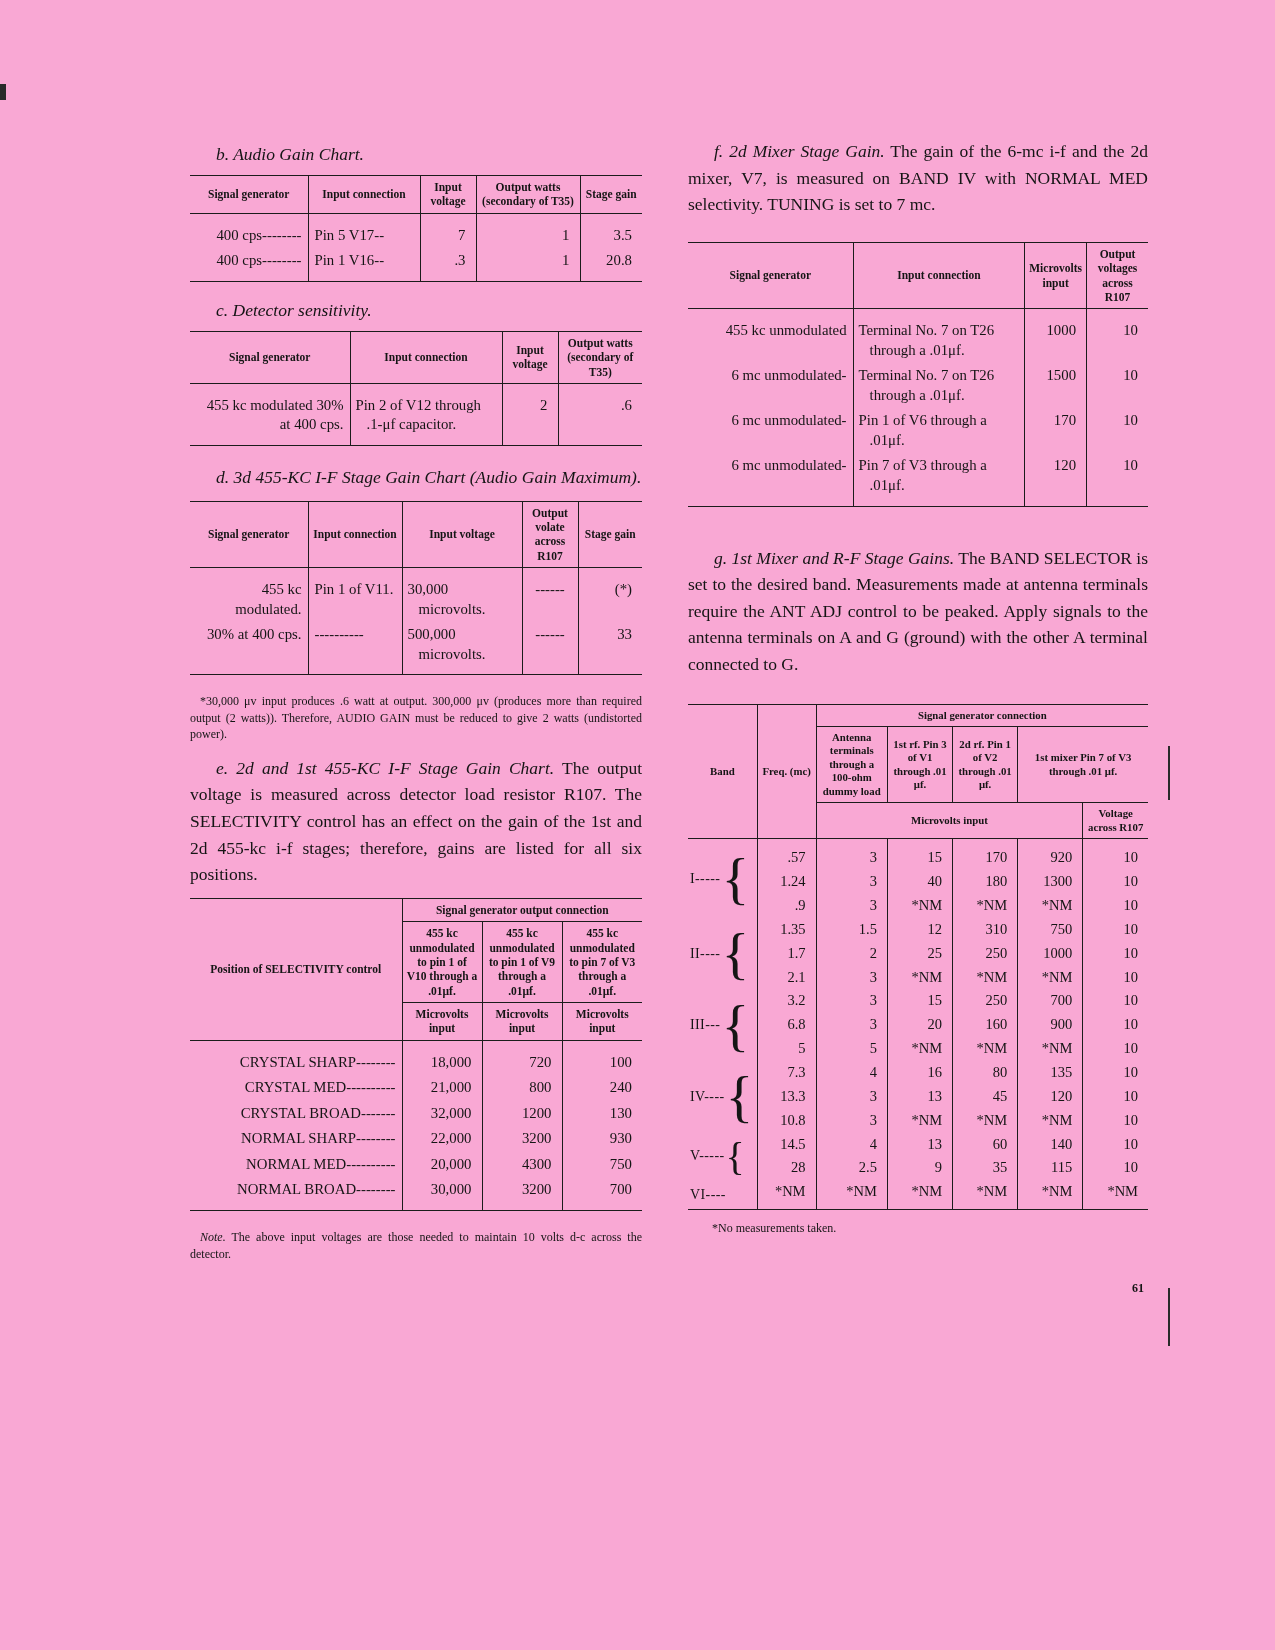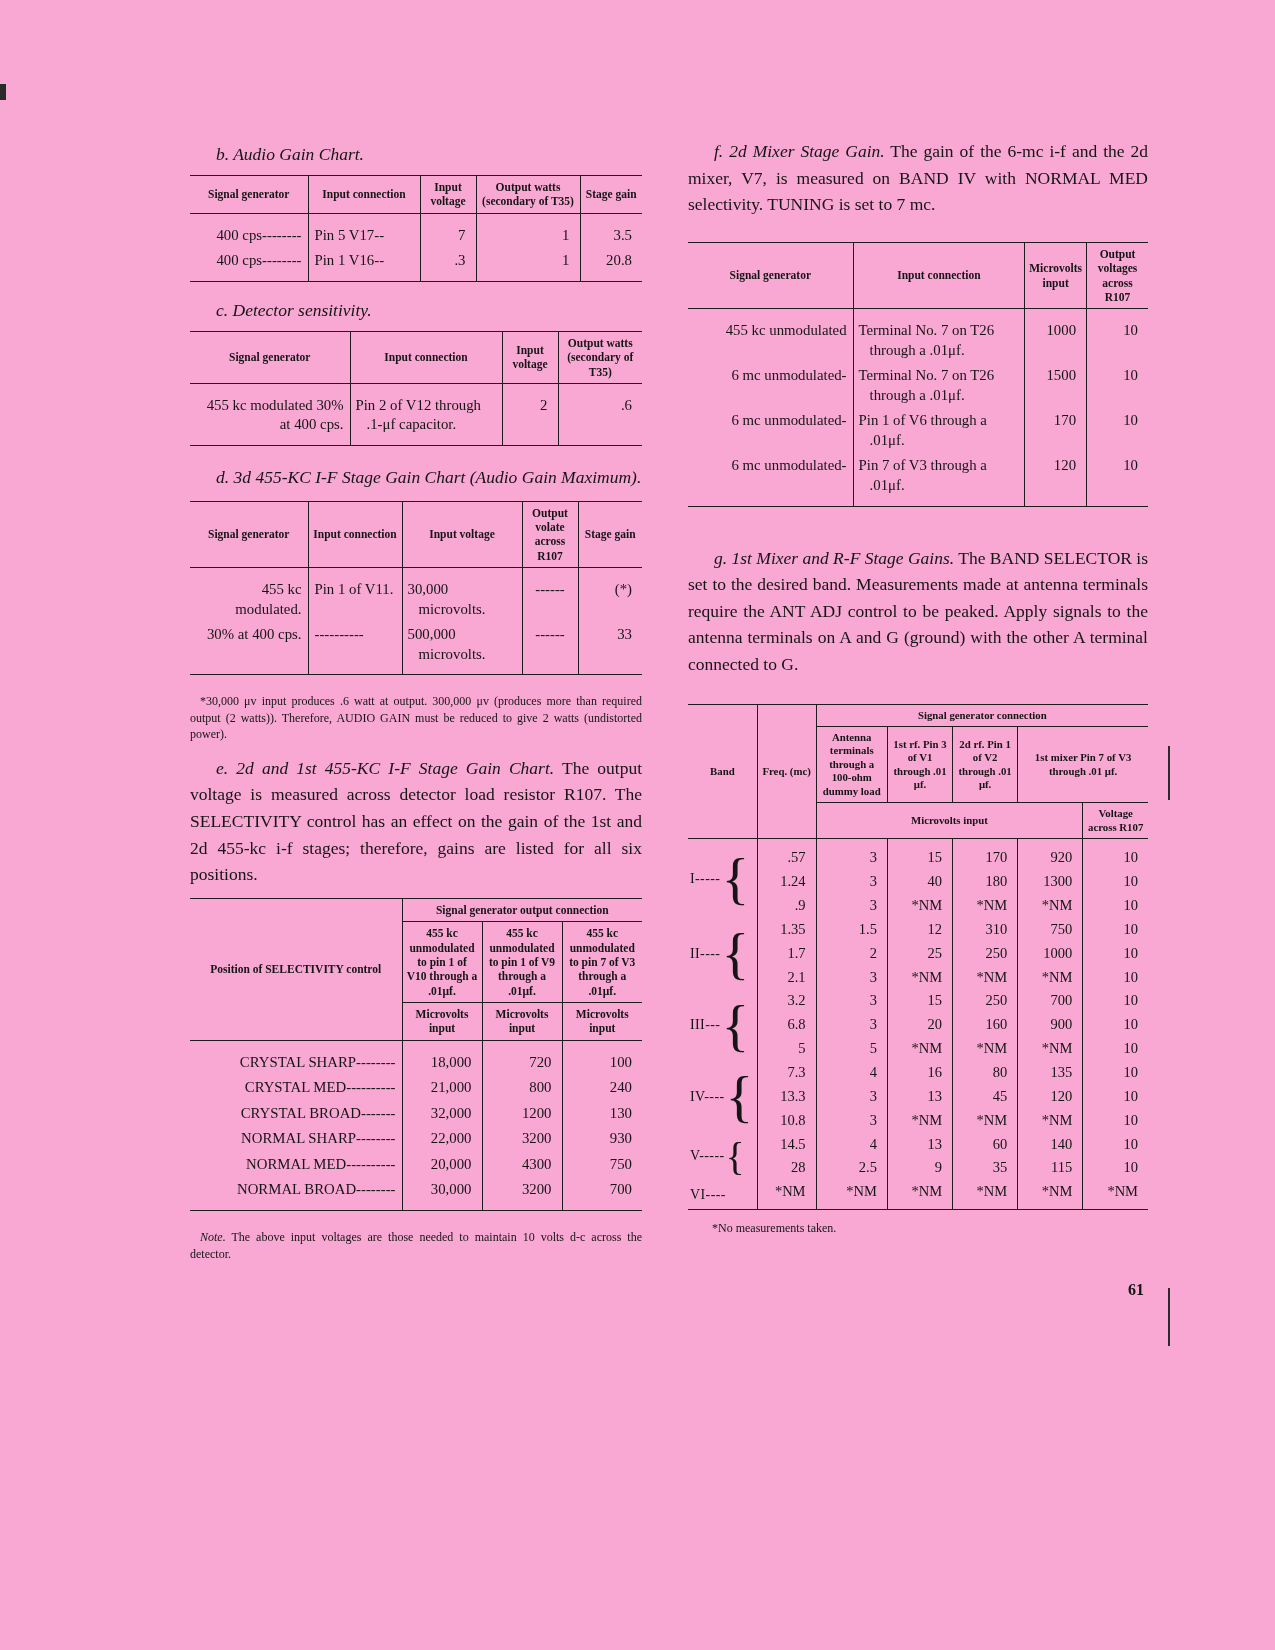--- a/index.html
+++ b/index.html
@@ -115,21 +115,21 @@
     vertical-align: middle;
     font-weight: normal;
     margin-left: 1px;
   }
   .b3 { font-size: 58px; }
   .b2 { font-size: 40px; }
 
   .pageno {
     text-align: right;
     font-weight: bold;
-    font-size: 16px;
+    font-size: 12px;
     margin-top: 44px;
     padding-right: 4px;
   }
 
   .artifact { position: absolute; background: #2a2a2a; }
   .a1 { left: 0;    top: 84px;   width: 6px; height: 16px; }
   .a2 { left: 1168px; top: 746px;  width: 2px; height: 54px; }
   .a3 { left: 1168px; top: 1288px; width: 2px; height: 58px; }
 </style>
 </head>

